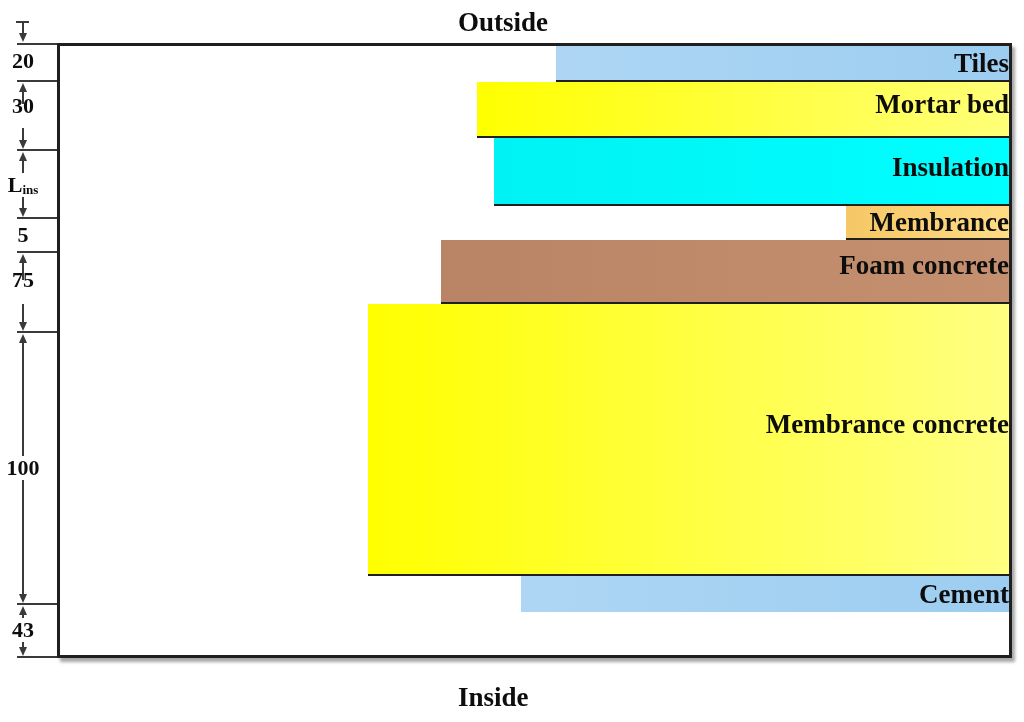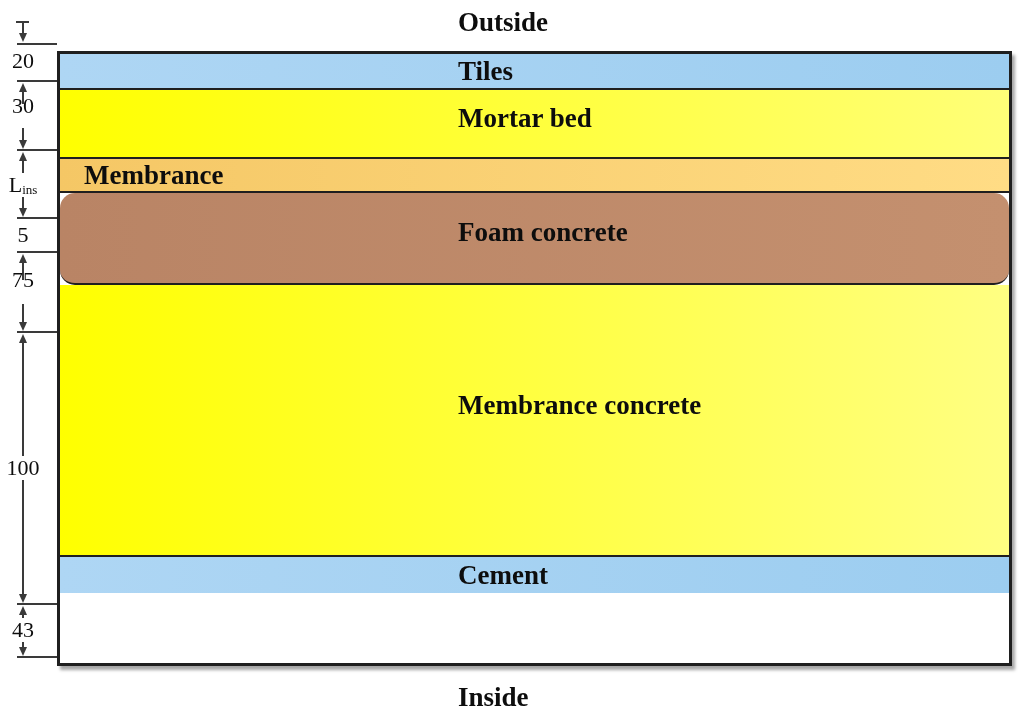--- a/index.html
+++ b/index.html
@@ -2,24 +2,24 @@
 <html><head>
 <meta charset="utf-8">
 <style>
   html,body{margin:0;padding:0;background:#ffffff;}
   .stage{
     position:relative;width:1024px;height:722px;background:#ffffff;
     font-family:"Liberation Serif",serif;overflow:hidden;
   }
   
   .box{
-    position:absolute;left:57px;top:51px;width:955px;height:615px;
+    position:absolute;left:57px;top:43px;width:955px;height:615px;
     box-sizing:border-box;border:3px solid #1f1f1f;
     box-shadow:3px 4px 3px rgba(0,0,0,0.35);
-    display:flex;flex-direction:column;
+    display:flex;flex-direction:column;align-items:flex-end;
   }
   .layer{
     box-sizing:border-box;border-bottom:2px solid #1f1f1f;
     display:flex;align-items:center;padding-left:398px;
   }
   .layer.last{border-bottom:none;}
   .layer-label{
     font-weight:bold;font-size:27px;color:#0d0d0d;white-space:nowrap;line-height:1;
   }
   .side-label{
@@ -29,42 +29,45 @@
   .inside{top:684px;}
   
   .tick{position:absolute;left:17px;width:40px;height:2px;background:#3a3a3a;}
   .vline{position:absolute;left:22px;width:2px;background:#3a3a3a;}
   .serif{position:absolute;left:16px;width:13px;height:2px;background:#3a3a3a;}
   .arr{position:absolute;left:19px;width:0;height:0;border-left:4px solid transparent;border-right:4px solid transparent;}
   .arr.down{border-top:9px solid #3a3a3a;}
   .arr.up{border-bottom:9px solid #3a3a3a;}
   .dim-label{
     position:absolute;left:0;width:46px;height:24px;text-align:center;
-    font-weight:normal;font-size:22px;line-height:24px;color:#0d0d0d;white-space:nowrap;
+    font-weight:bold;font-size:22px;line-height:24px;color:#0d0d0d;white-space:nowrap;
   }
   .dim-label .sub{font-size:13px;line-height:24px;position:relative;top:2px;}
 </style>
 </head>
 <body>
 
 <div class="stage">
 
   <div class="side-label outside">Outside</div>
 
   <div class="box">
     <div class="layer" style="height: 36px; background: linear-gradient(90deg, rgb(174, 214, 244), rgb(156, 205, 240));">
       <span class="layer-label">Tiles</span>
     </div>
-    <div class="layer" style="height: 69px; background: linear-gradient(90deg, rgb(255, 255, 0), rgb(255, 255, 120));">
+    <div class="layer" style="height: 56px; background: linear-gradient(90deg, rgb(255, 255, 0), rgb(255, 255, 120));">
       <span class="layer-label" style="position:relative;top:-5px">Mortar bed</span>
+    </div>
+    <div class="layer" style="height: 68px; background: linear-gradient(90deg, rgb(0, 242, 244), rgb(0, 255, 255));">
+      <span class="layer-label" style="position:relative;top:-4px">Insulation</span>
     </div>
     <div class="layer" style="height: 34px; background: linear-gradient(90deg, rgb(245, 199, 101), rgb(255, 220, 133)); padding-left: 24px;">
       <span class="layer-label">Membrance</span>
     </div>
-    <div class="layer" style="height: 92px; background: linear-gradient(90deg, rgb(185, 132, 101), rgb(196, 144, 111)); border-radius: 15px;">
+    <div class="layer" style="height: 64px; background: linear-gradient(90deg, rgb(185, 132, 101), rgb(196, 144, 111));">
       <span class="layer-label" style="position:relative;top:-6px">Foam concrete</span>
     </div>
     <div class="layer" style="height: 272px; background: linear-gradient(90deg, rgb(255, 255, 0), rgb(255, 255, 130));">
       <span class="layer-label" style="position:relative;top:-15px">Membrance concrete</span>
     </div>
     <div class="layer last" style="height: 36px; background: linear-gradient(90deg, rgb(174, 214, 244), rgb(156, 205, 240));">
       <span class="layer-label">Cement</span>
     </div>
   </div>
 

